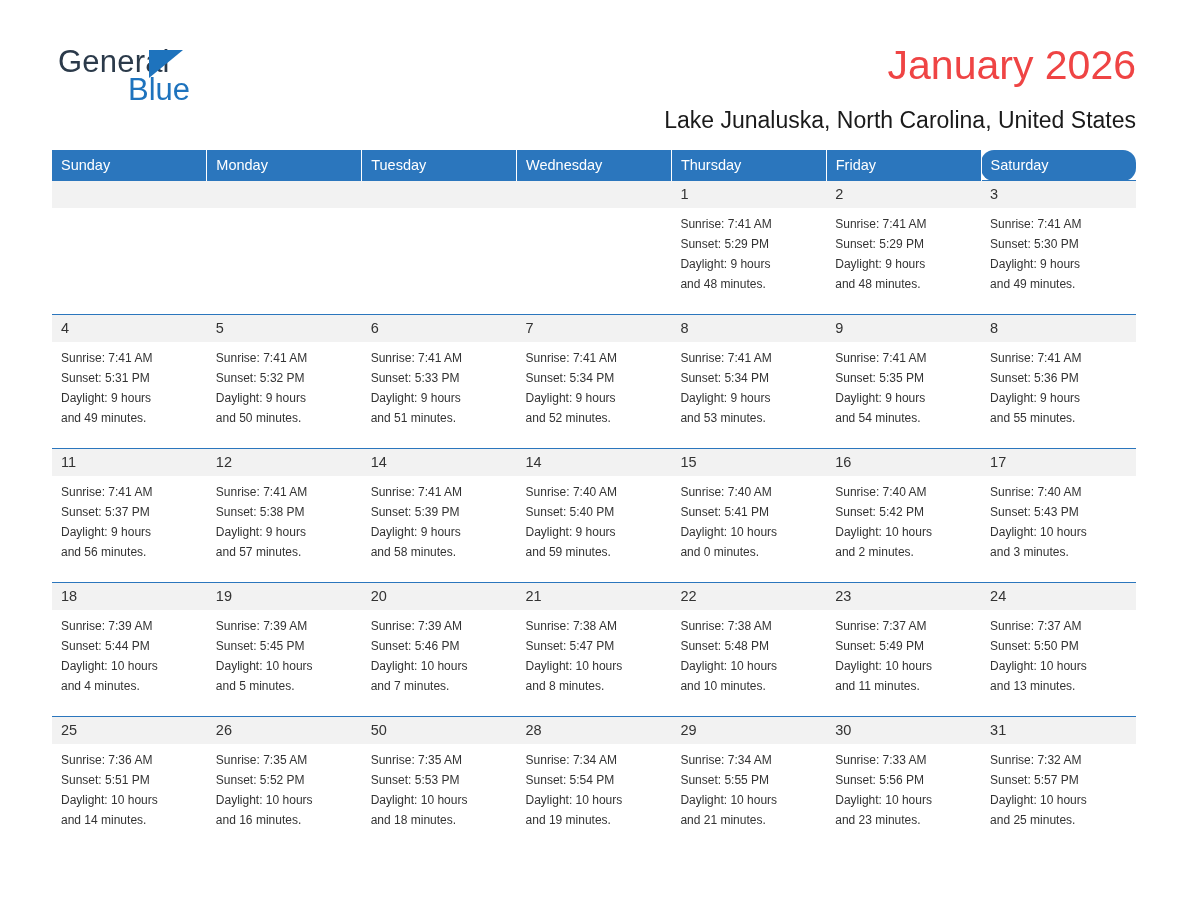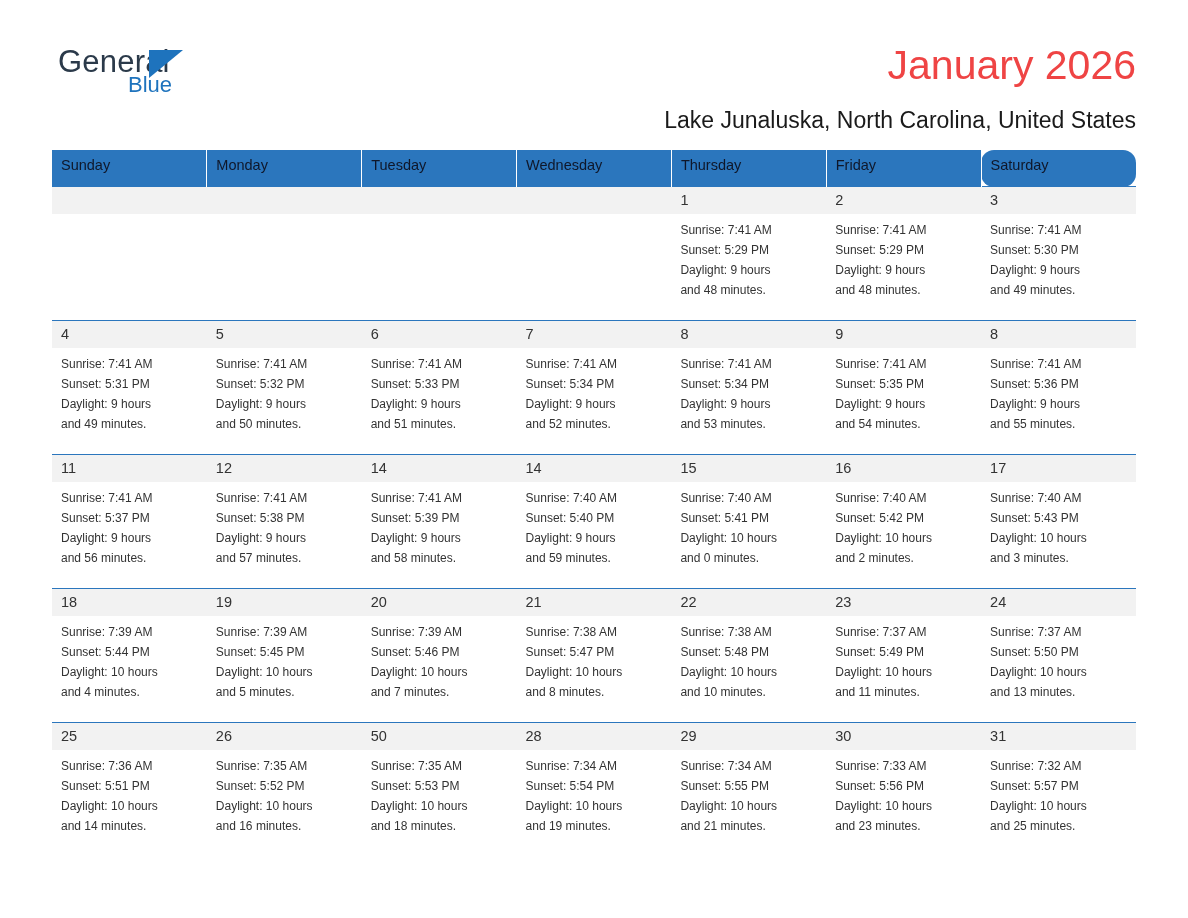--- a/index.html
+++ b/index.html
@@ -29,21 +29,21 @@
     line-height: 1;
   }
   .logo-general {
     font-size: 31px;
     color: #2b3a4a;
     letter-spacing: 0.2px;
     position: absolute;
     top: 2px; left: 6px;
   }
   .logo-blue {
-    font-size: 22px;
+    font-size: 31px;
     color: #1e73bd;
     position: absolute;
     top: 30px; left: 76px;
   }
   .logo-tri {
     position: absolute;
     top: 6px; left: 97px;
     width: 0; height: 0;
     border-left: 34px solid #1e73bd;
     border-bottom: 28px solid transparent;
@@ -64,25 +64,25 @@
   }
   
   .calendar {
     margin-top: 16px;
     width: 1084px;
     border-collapse: collapse;
     table-layout: fixed;
   }
   .calendar th {
     background: #2b76bd;
-    color: #0f172a;
+    color: #ffffff;
     font-weight: normal;
     font-size: 14.5px;
     text-align: left;
-    padding: 7px 0 13px 9px;
+    padding: 7px 0 7px 9px;
     height: 30px;
     border-right: 1px solid #ffffff;
   }
   .calendar th:last-child { border-right: none; border-radius: 13px; }
   .calendar td {
     vertical-align: top;
     width: 154.8px;
     height: 134px;
     padding: 0;
     background: #ffffff;

